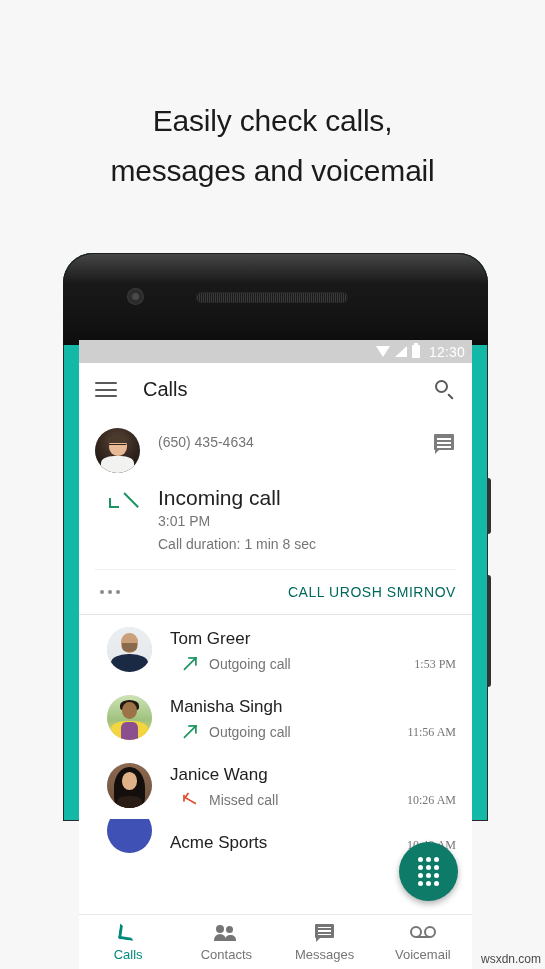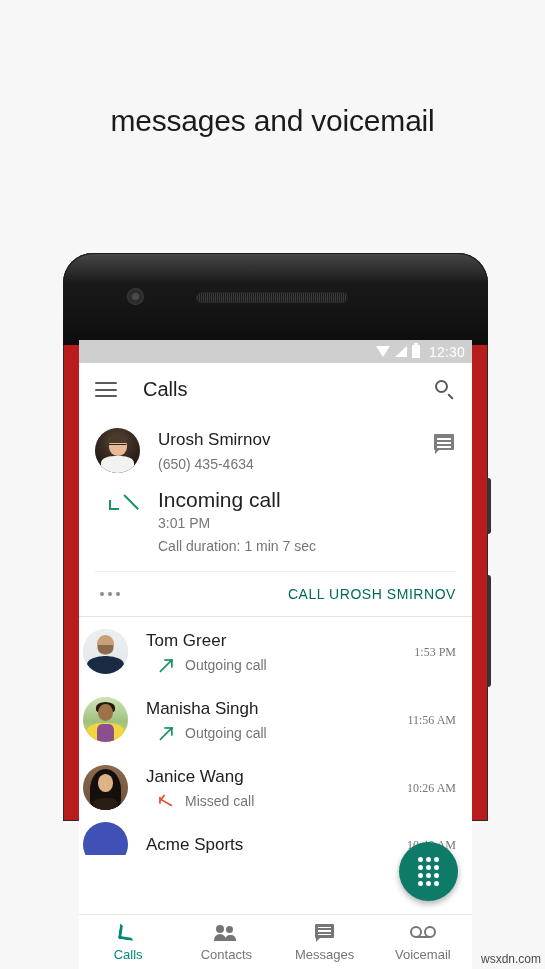--- a/index.html
+++ b/index.html
@@ -18,21 +18,21 @@
     color:#1b1b1b;
     font-weight:400;
     letter-spacing:-0.2px;
   }
   .headline div{display:block;}
 
   
   .phone{
     position:absolute;left:63px;top:253px;
     width:425px;height:568px;
-    background:#b91c1c;
+    background:#14b8a6;
     border-radius:30px 30px 0 0;
     box-shadow:0 0 0 1px #2a2a2a inset;
   }
   .phone-gloss{
     position:absolute;left:0;top:0;width:100%;height:92px;
     background:linear-gradient(180deg,#1d1d1d 0%,#161616 55%,#0d0d0d 100%);
     border-radius:30px 30px 0 0;
   }
   .bezel-hl{
     position:absolute;left:1px;top:1px;right:1px;height:30px;
@@ -149,21 +149,21 @@
     padding-left:0;padding-right:0;
   }
   .dots{display:flex;gap:4px;padding-left:5px;cursor:pointer;}
   .dots i{width:4px;height:4px;border-radius:50%;background:#8a8a8a;display:block;}
   .call-action{
     font-size:14px;color:#00695c;letter-spacing:.55px;cursor:pointer;font-weight:400;
   }
   .card-sep{height:1px;background:#e4e4e4;}
 
   
-  .row{display:flex;align-items:center;padding:12px 16px 11px 4px;position:relative;}
+  .row{display:flex;align-items:flex-end;padding:12px 16px 11px 28px;position:relative;}
   .row .meta{margin-left:18px;flex:1;}
   .r-name{font-size:17px;color:#212121;line-height:21px;}
   .r-sub{display:flex;align-items:center;margin-top:6px;}
   .r-sub .arrow{width:17px;height:17px;flex:0 0 17px;transform:scale(.85);}
   .r-sub span{font-size:14px;color:#757575;margin-left:11px;}
   .r-time{font-size:12px;color:#757575;padding-top:2px;font-family:Liberation Serif, serif;}
   .row.partial{height:22px;overflow:hidden;padding-bottom:0;}
 
   
   .fab{
@@ -240,20 +240,21 @@
   .av-janice .hair{position:absolute;left:16%;top:8%;width:68%;height:92%;border-radius:50% 50% 24% 24%;background:#140f0d;}
   .av-janice .face{position:absolute;left:33%;top:20%;width:34%;height:40%;border-radius:48%;background:#e0b288;}
   .av-janice .shirt{position:absolute;left:22%;top:74%;width:56%;height:30%;border-radius:40% 40% 0 0;background:#2a1d16;}
 
   .av-acme{background:#3f51b5;}
 </style>
 </head>
 <body>
 
 <div class="headline">
+  <div>Easily check calls,</div>
   <div>messages and voicemail</div>
 </div>
 
 <div class="phone">
   <div class="phone-gloss"></div>
   <div class="bezel-hl"></div>
   <div class="camera"></div>
   <div class="speaker"></div>
   <div class="btn-power"></div>
   <div class="btn-vol"></div>
@@ -283,21 +284,20 @@
       <div class="card-head">
         <div class="avatar">
           <div class="av av-urosh">
             <span class="face"></span>
               <span class="hair"></span>
               <span class="glass"></span>
               <span class="shirt"></span>
           </div>
         </div>
         <div class="meta">
-          <div class="c-name">Urosh Smirnov</div>
           <div class="c-num">(650) 435-4634</div>
         </div>
         <div class="msg-ic">
           <span class="bub"></span>
             <span class="tail"></span>
           <span class="ln" style="top:4px"></span>
           <span class="ln" style="top:8px"></span>
           <span class="ln" style="top:12px"></span>
         </div>
       </div>
@@ -306,21 +306,21 @@
         <div class="arr-col">
           <span class="arrow incoming">
             <i class="shaft"></i>
               <i class="h1"></i>
               <i class="h2"></i>
           </span>
         </div>
         <div class="cb-meta">
           <div class="cb-title">Incoming call</div>
           <div class="cb-sub">3:01 PM</div>
-          <div class="cb-sub">Call duration: 1 min 7 sec</div>
+          <div class="cb-sub">Call duration: 1 min 8 sec</div>
         </div>
       </div>
 
       <div class="card-actions">
         <div class="dots">
           <i></i>
             <i></i>
             <i></i>
         </div>
         <div class="call-action">CALL UROSH SMIRNOV</div>

